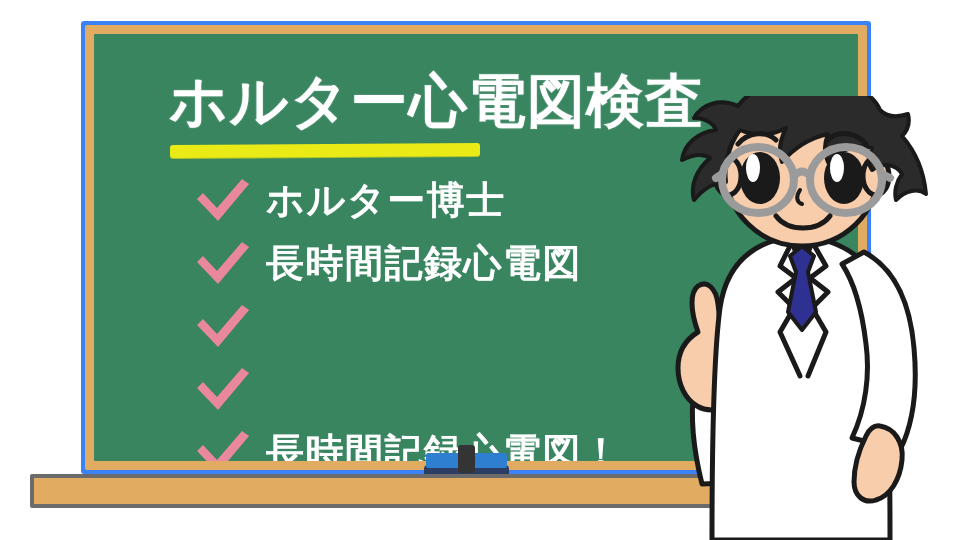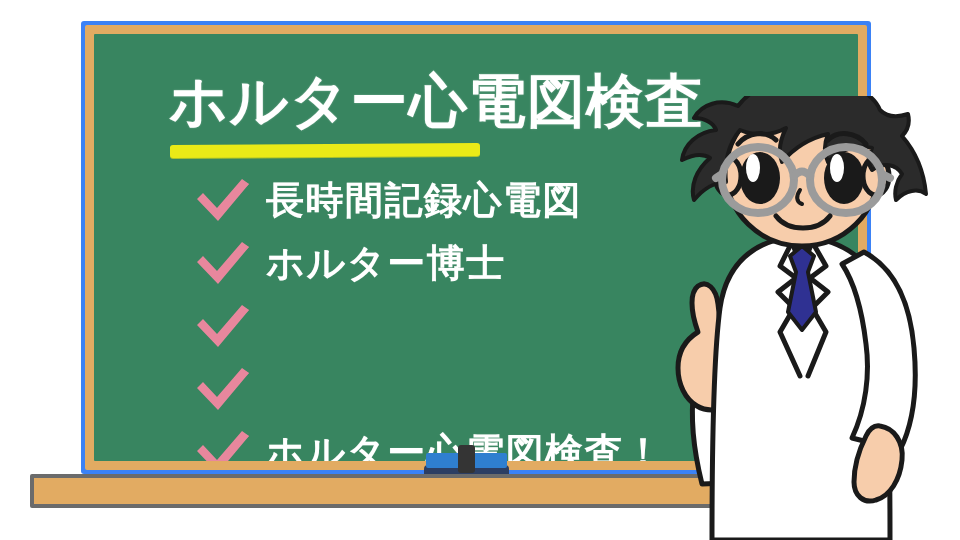--- a/index.html
+++ b/index.html
@@ -99,59 +99,59 @@
 
         <div class="list">
 
           <div class="list-item">
             <span class="check">
               <svg viewBox="0 0 58 50" xmlns="http://www.w3.org/2000/svg">
                 <path d="M3 24 L9 18 L23 33 L48 4 L55 9 L24 46 Z" fill="#e8879d"></path>
                 <path d="M47 5 L55 9 L52 12 Z" fill="#e8879d" opacity=".75"></path>
               </svg>
             </span>
+            <span class="item-text">ホルター博士</span>
+          </div>
+
+          <div class="list-item">
+            <span class="check">
+              <svg viewBox="0 0 58 50" xmlns="http://www.w3.org/2000/svg">
+                <path d="M3 24 L9 18 L23 33 L48 4 L55 9 L24 46 Z" fill="#e8879d"></path>
+                <path d="M47 5 L55 9 L52 12 Z" fill="#e8879d" opacity=".75"></path>
+              </svg>
+            </span>
             <span class="item-text">長時間記録心電図</span>
           </div>
 
           <div class="list-item">
             <span class="check">
               <svg viewBox="0 0 58 50" xmlns="http://www.w3.org/2000/svg">
                 <path d="M3 24 L9 18 L23 33 L48 4 L55 9 L24 46 Z" fill="#e8879d"></path>
                 <path d="M47 5 L55 9 L52 12 Z" fill="#e8879d" opacity=".75"></path>
               </svg>
             </span>
-            <span class="item-text">ホルター博士</span>
-          </div>
-
-          <div class="list-item">
-            <span class="check">
-              <svg viewBox="0 0 58 50" xmlns="http://www.w3.org/2000/svg">
-                <path d="M3 24 L9 18 L23 33 L48 4 L55 9 L24 46 Z" fill="#e8879d"></path>
-                <path d="M47 5 L55 9 L52 12 Z" fill="#e8879d" opacity=".75"></path>
-              </svg>
-            </span>
-          </div>
-
-          <div class="list-item">
-            <span class="check">
-              <svg viewBox="0 0 58 50" xmlns="http://www.w3.org/2000/svg">
-                <path d="M3 24 L9 18 L23 33 L48 4 L55 9 L24 46 Z" fill="#e8879d"></path>
-                <path d="M47 5 L55 9 L52 12 Z" fill="#e8879d" opacity=".75"></path>
-              </svg>
-            </span>
-          </div>
-
-          <div class="list-item">
-            <span class="check">
-              <svg viewBox="0 0 58 50" xmlns="http://www.w3.org/2000/svg">
-                <path d="M3 24 L9 18 L23 33 L48 4 L55 9 L24 46 Z" fill="#e8879d"></path>
-                <path d="M47 5 L55 9 L52 12 Z" fill="#e8879d" opacity=".75"></path>
-              </svg>
-            </span>
-            <span class="item-text">ホルター心電図検査！</span>
+          </div>
+
+          <div class="list-item">
+            <span class="check">
+              <svg viewBox="0 0 58 50" xmlns="http://www.w3.org/2000/svg">
+                <path d="M3 24 L9 18 L23 33 L48 4 L55 9 L24 46 Z" fill="#e8879d"></path>
+                <path d="M47 5 L55 9 L52 12 Z" fill="#e8879d" opacity=".75"></path>
+              </svg>
+            </span>
+          </div>
+
+          <div class="list-item">
+            <span class="check">
+              <svg viewBox="0 0 58 50" xmlns="http://www.w3.org/2000/svg">
+                <path d="M3 24 L9 18 L23 33 L48 4 L55 9 L24 46 Z" fill="#e8879d"></path>
+                <path d="M47 5 L55 9 L52 12 Z" fill="#e8879d" opacity=".75"></path>
+              </svg>
+            </span>
+            <span class="item-text">長時間記録心電図！</span>
           </div>
 
         </div>
       </div>
     </div>
   </div>
 
   <div class="chalk"></div>
   <div class="eraser">
     <div class="eraser-body"></div>

